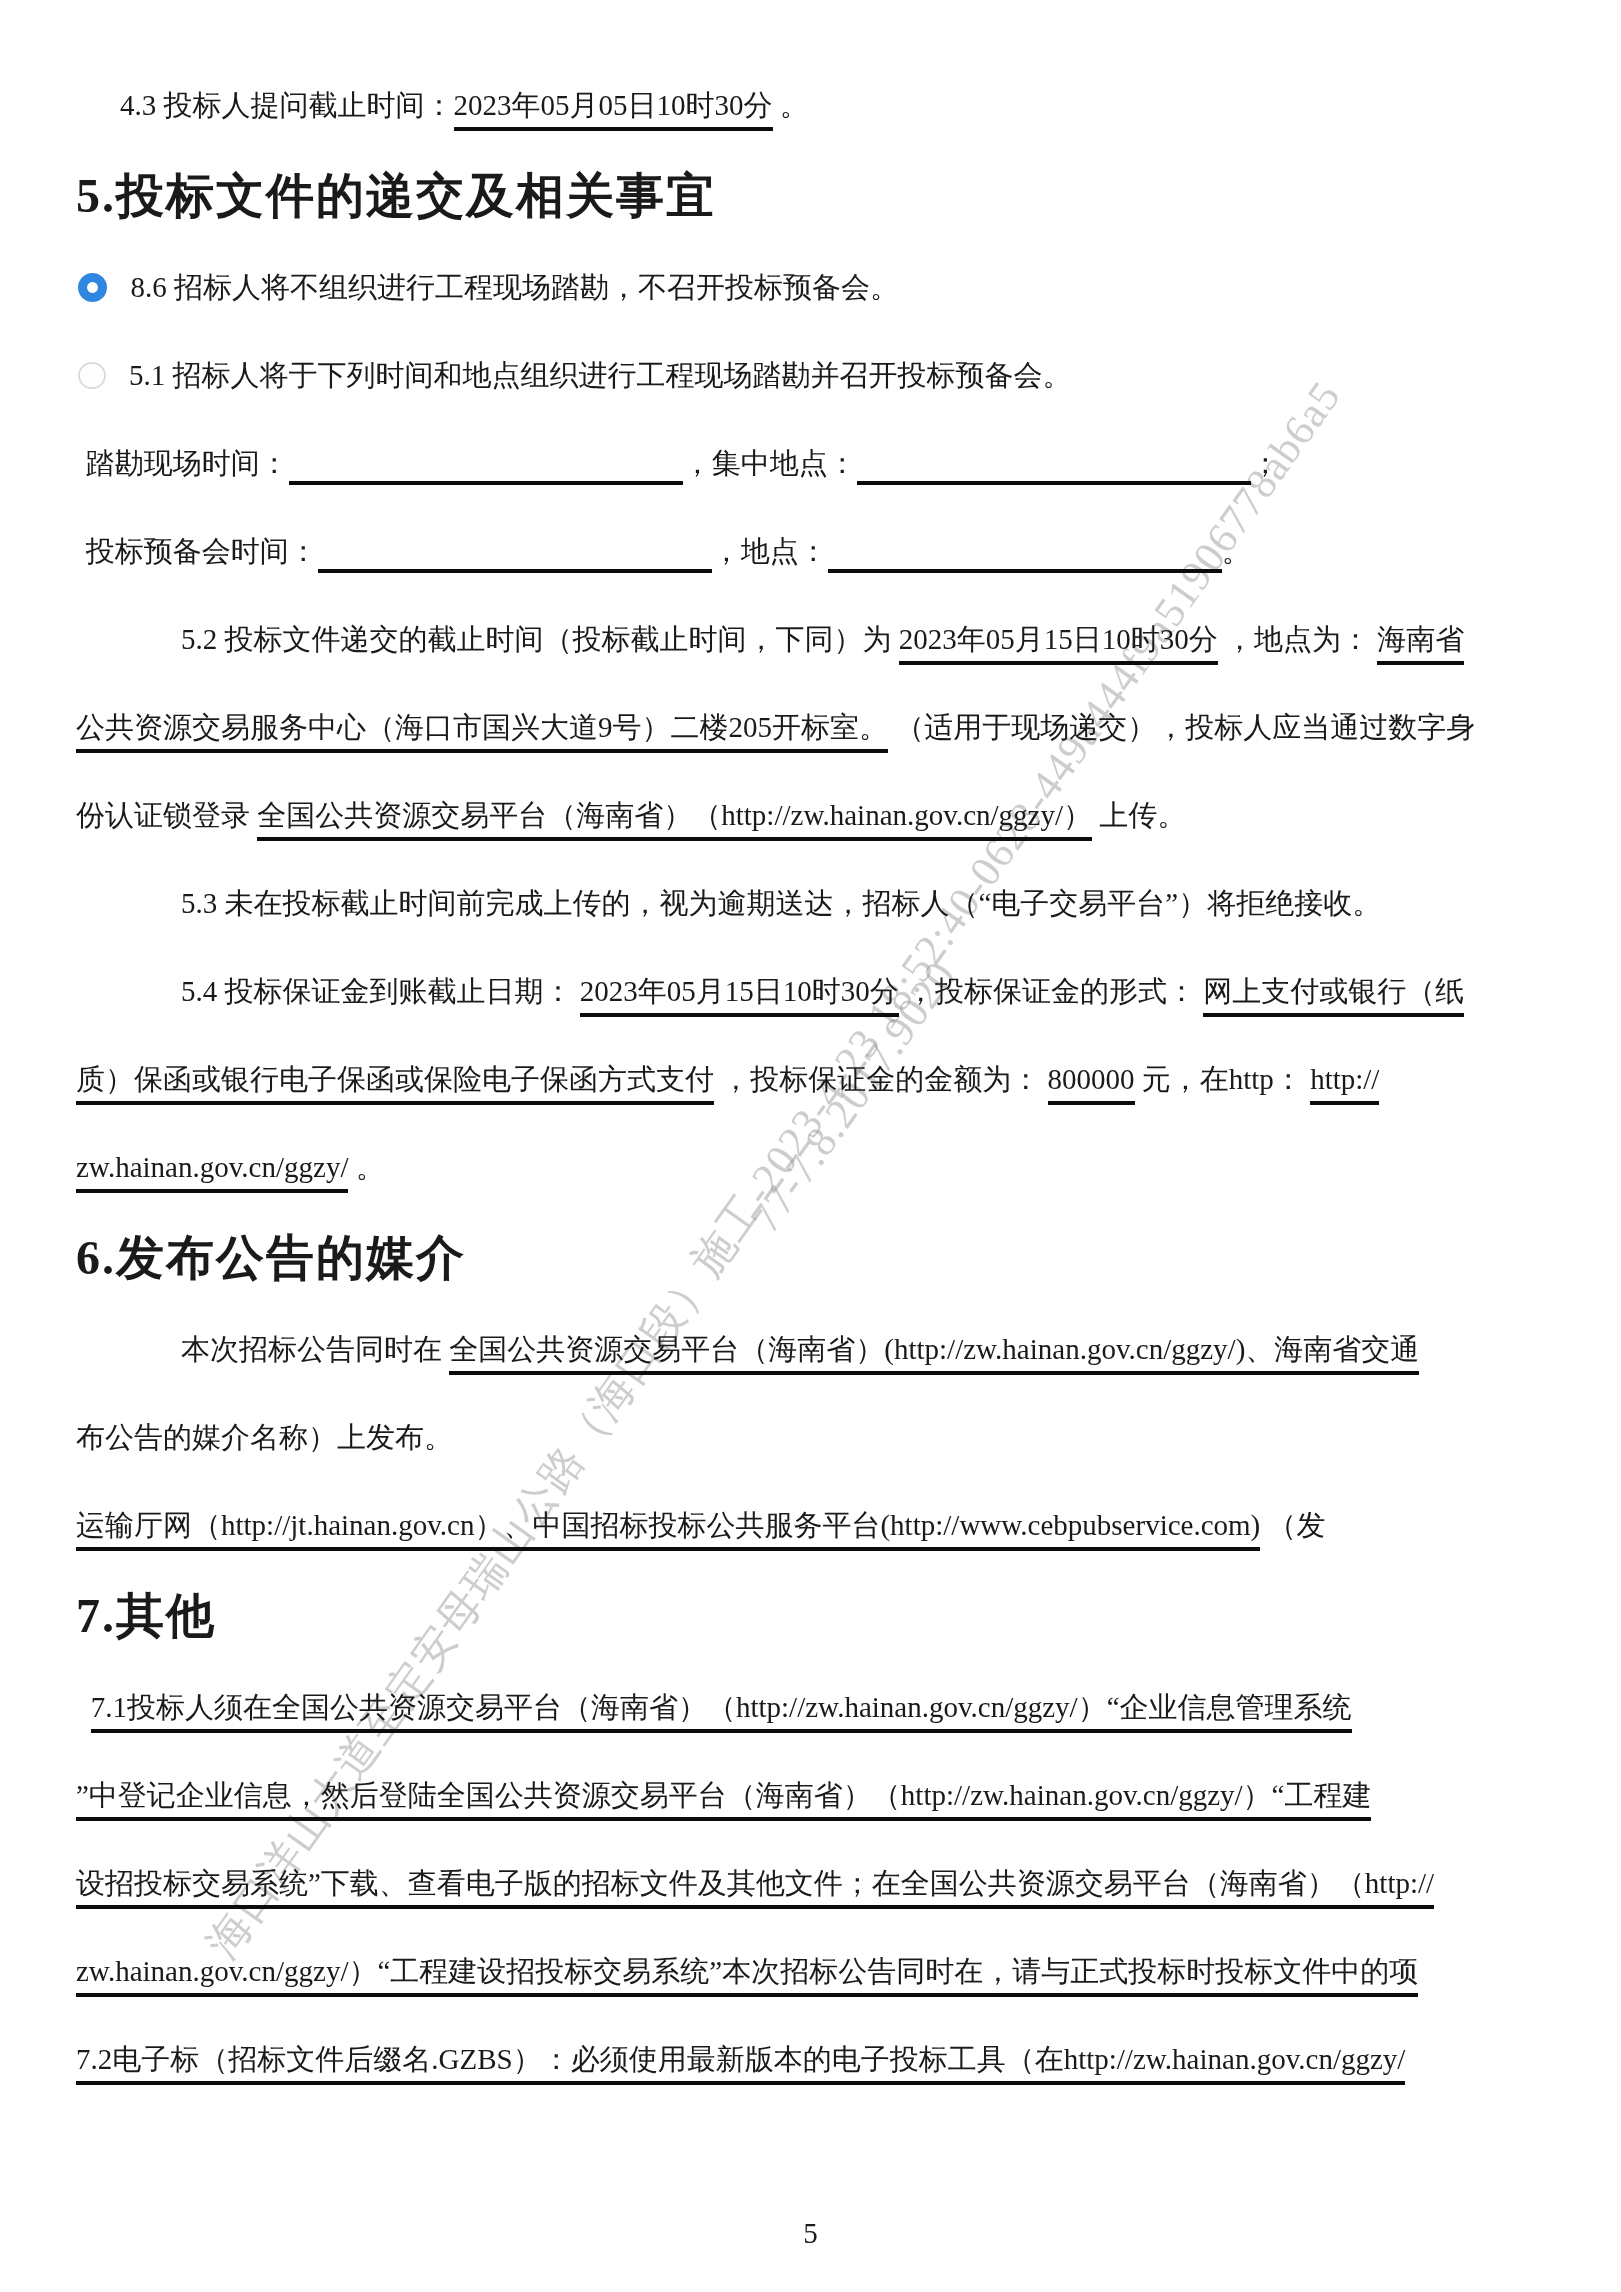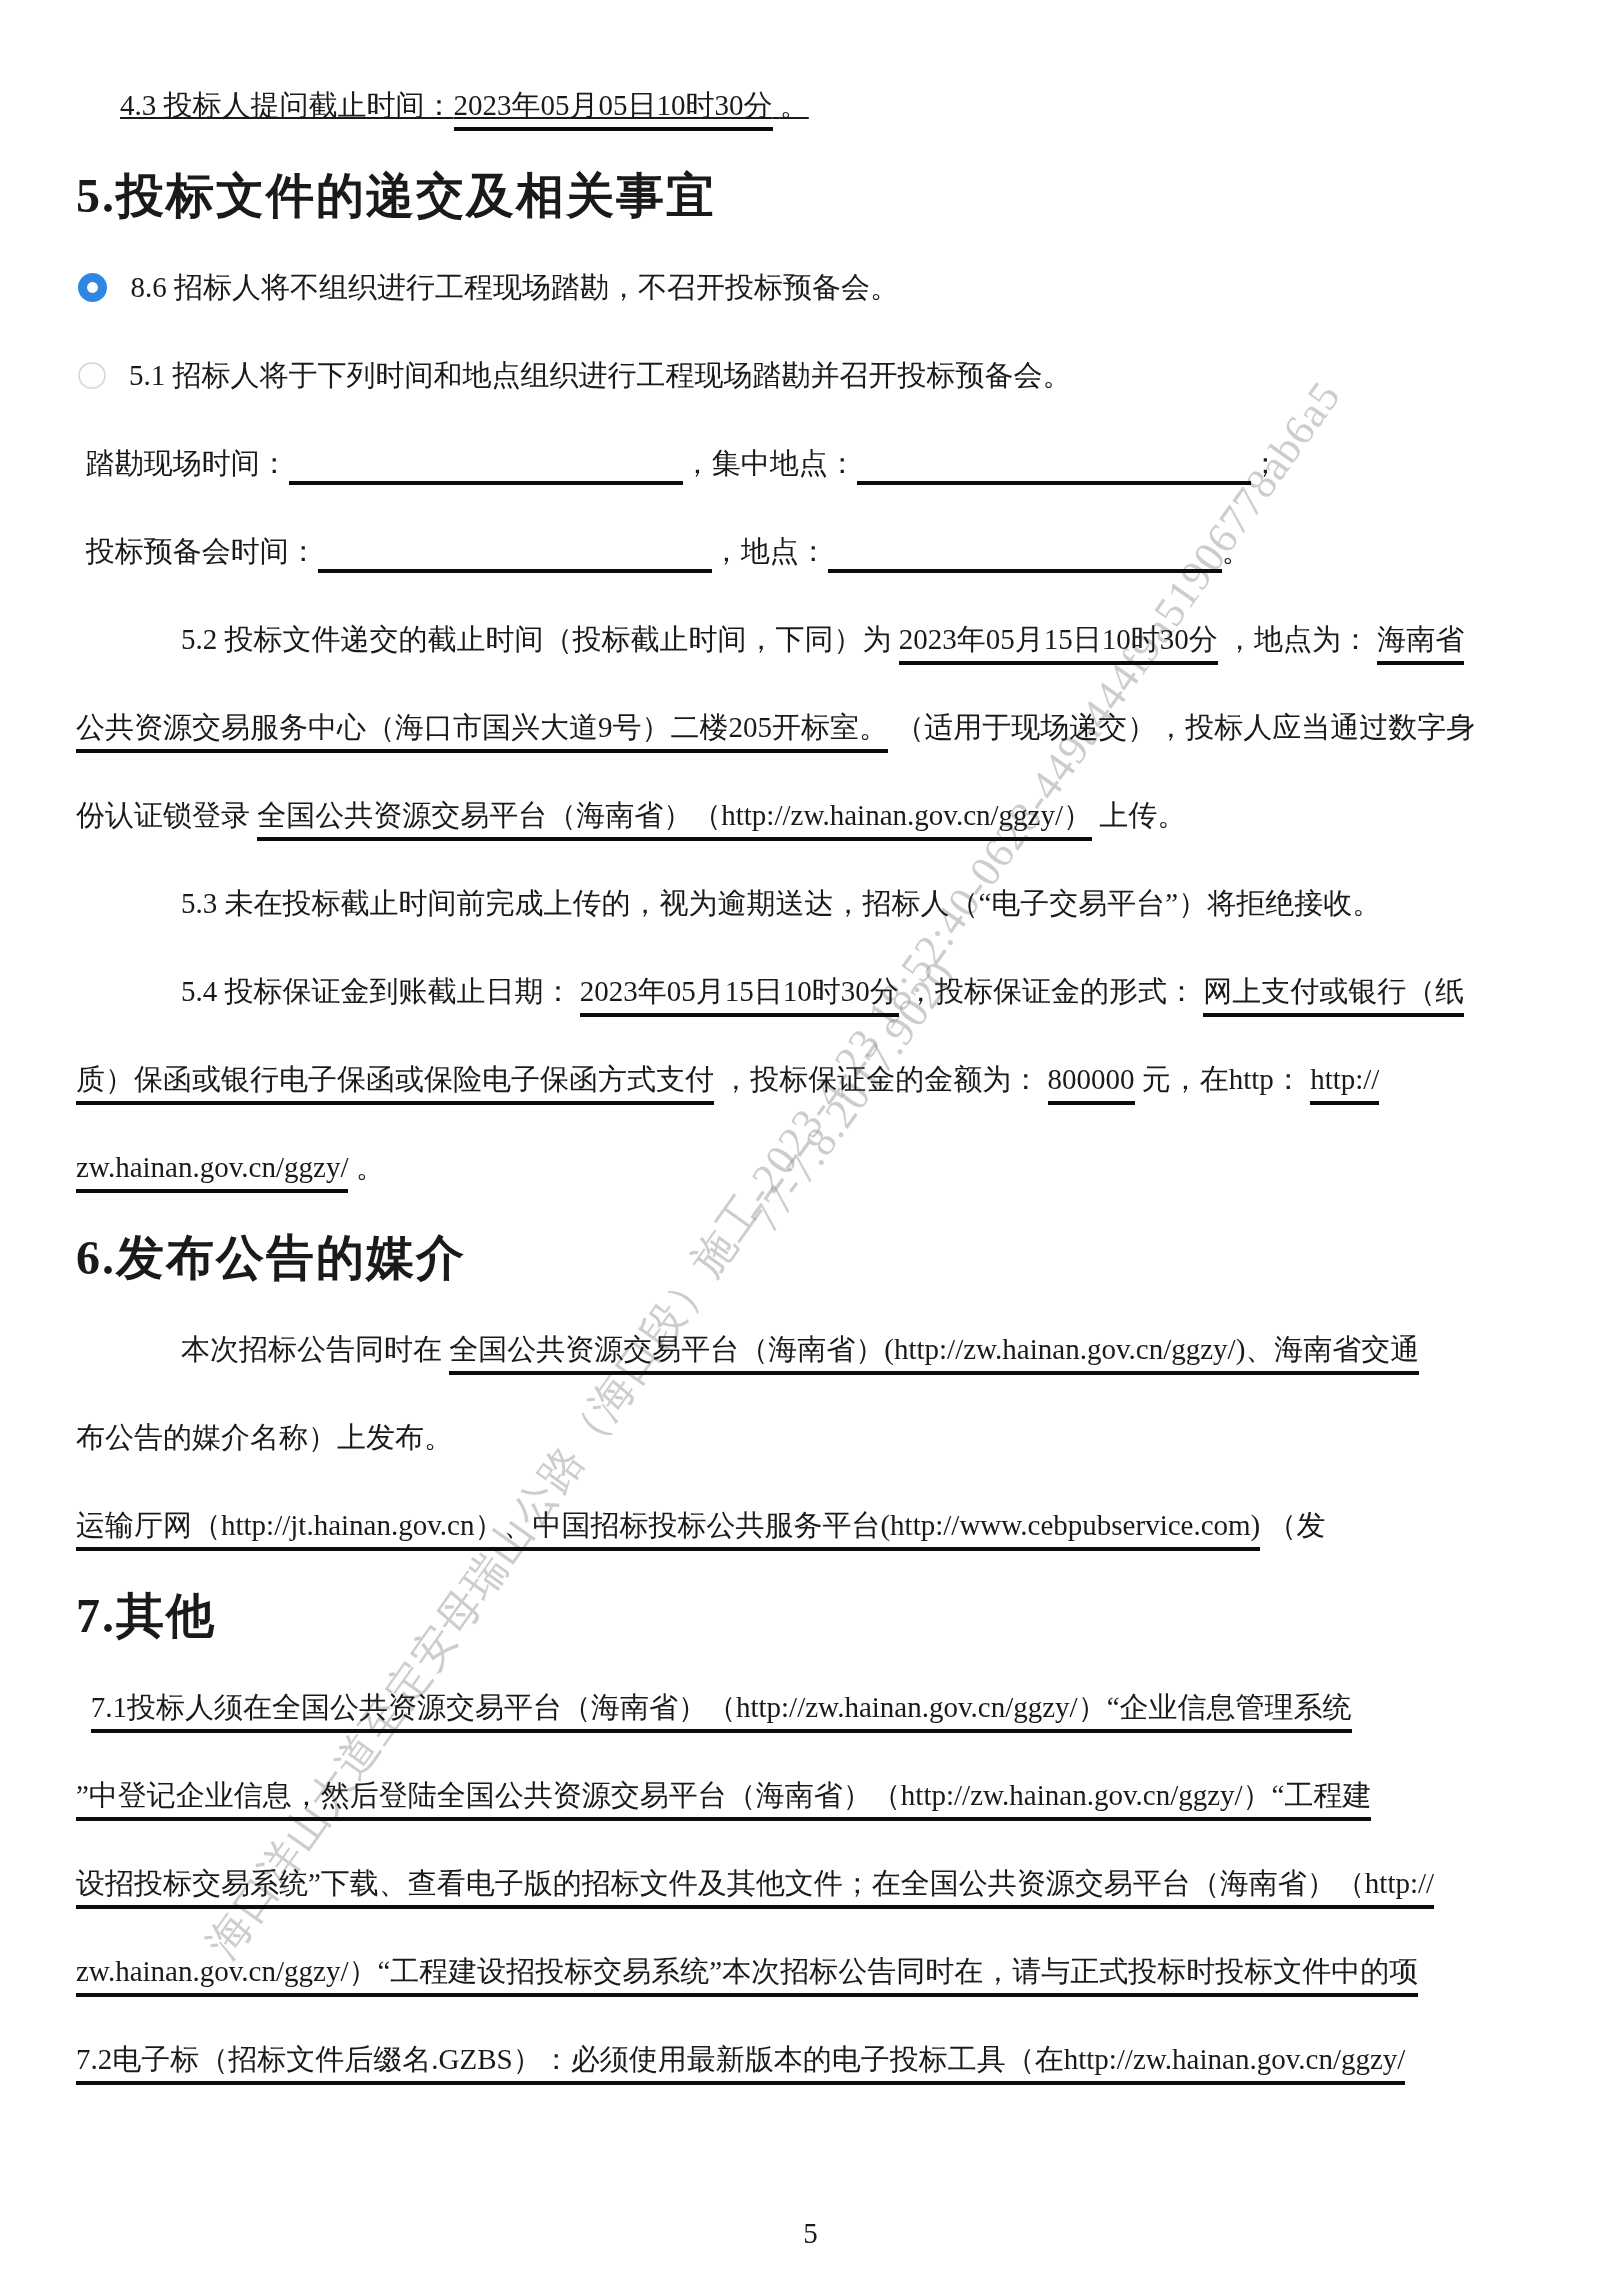--- a/index.html
+++ b/index.html
@@ -14,21 +14,21 @@
     color:rgba(145,145,145,0.45); font-size:43px; letter-spacing:1px;
     transform-origin:0 0; transform:rotate(-54.6deg);
     user-select:none; pointer-events:none;
   }
   #wm1 { left:194px; top:1936px; }
   #wm2 { left:740px; top:1213px; }
 
   .content { position:absolute; z-index:1; left:76px; top:61px; right:73px; font-size:29px; }
   .line { line-height:88px; white-space:nowrap; }
   .h { font-size:48px; font-weight:bold; line-height:94px; letter-spacing:2px; }
-  .ind-a { padding-left:44px;text-decoration:underline; }   
+  .ind-a { padding-left:44px; }   
   .ind-b { padding-left:105px; }  
   .ind-c { padding-left:14.7px; }   
   .ind-d { padding-left:9.8px; }   
 
   .u { border-bottom:4.9px solid #0c0c0c; padding-bottom:5.9px; }
   .blank {
     display:inline-block; width:394px; height:39px;
     border-bottom:4.9px solid #0c0c0c; margin-bottom:-11.8px;
   }
   .radio { display:inline-block; width:29px; height:29px; border-radius:50%;

